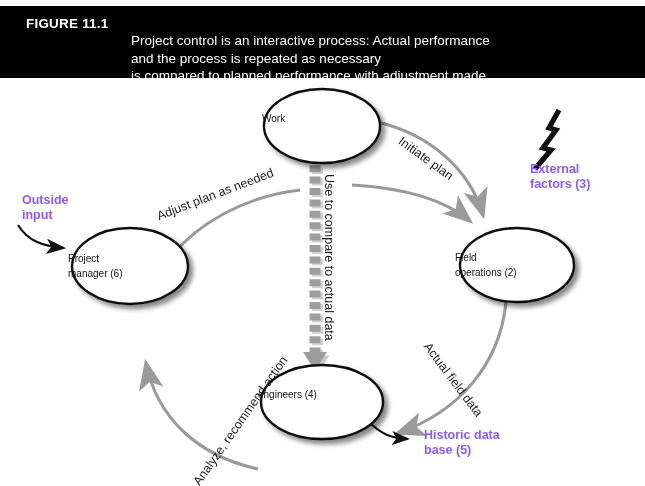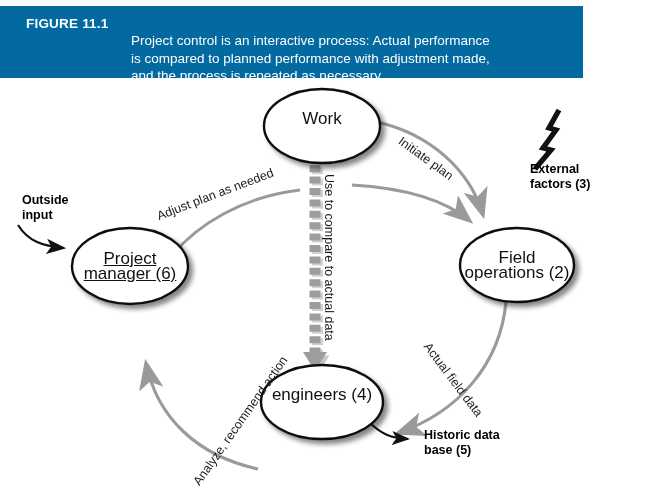--- a/index.html
+++ b/index.html
@@ -13,23 +13,23 @@
     position: relative;
     overflow: hidden;
     font-family: "Liberation Sans", sans-serif;
   }
 
   
   #caption-bar {
     position: absolute;
     left: 0;
     top: 6px;
-    width: 583px;
+    width: 645px;
     height: 72px;
-    background: #0369a1;
+    background: #000000;
     color: #ffffff;
   }
   #caption-label {
     position: absolute;
     left: 26px;
     top: 10px;
     font-size: 13.5px;
     font-weight: bold;
     letter-spacing: 0.2px;
     white-space: nowrap;
@@ -56,53 +56,53 @@
   }
   #diagram svg {
     position: absolute;
     left: 0;
     top: 0;
   }
 
   
   .node-label {
     position: absolute;
-    text-align: center;
-    font-size: 17px;
+    text-align: left;
+    font-size: 10px;
     line-height: 15px;
     color: #111111;
     pointer-events: none;
   }
 
   
   .bold-label {
     position: absolute;
     font-size: 12.5px;
     line-height: 15px;
     font-weight: bold;
-    color: #000000;
+    color: #8b5cf6;
   }
 
   
   .edge-label {
     position: absolute;
     font-size: 12.5px;
     color: #1a1a1a;
     white-space: nowrap;
   }
 </style>
 </head>
 <body>
 
 <div id="caption-bar">
   <div id="caption-label">FIGURE 11.1</div>
   <div id="caption-text">
     <div>Project control is an interactive process: Actual performance</div>
+    <div>and the process is repeated as necessary</div>
     <div>is compared to planned performance with adjustment made,</div>
-    <div>and the process is repeated as necessary</div>
   </div>
 </div>
 
 <div id="diagram">
 
   <svg width="645" height="408" viewBox="0 0 645 408">
     <defs>
       <marker id="ahGray" markerWidth="10" markerHeight="8" refX="8.6" refY="4" orient="auto">
         <path d="M0,0 L10,4 L0,8 L2.4,4 Z" fill="#9a9a9a"></path>
       </marker>
@@ -158,21 +158,21 @@
 
   <div class="node-label" style="left:455px; top:172px; width:124px;">
     <div>Field</div>
     <div>operations (2)</div>
   </div>
 
   <div class="node-label" style="left:258px; top:309px; width:128px;">
     <div>engineers (4)</div>
   </div>
 
-  <div class="node-label" style="left:68px; top:173px; width:124px;text-decoration:underline;">
+  <div class="node-label" style="left:68px; top:173px; width:124px;">
     <div>Project</div>
     <div>manager (6)</div>
   </div>
 
   <div class="edge-label" style="left:404px; top:56px; transform:rotate(36deg); transform-origin:left top;">Initiate plan</div>
 
   <div class="edge-label" style="left:432px; top:262px; transform:rotate(53deg); transform-origin:left top;">Actual field data</div>
 
   <div class="edge-label" style="left:202px; top:396px; transform:rotate(-55deg); transform-origin:left bottom;">Analyze, recommend action</div>
 

